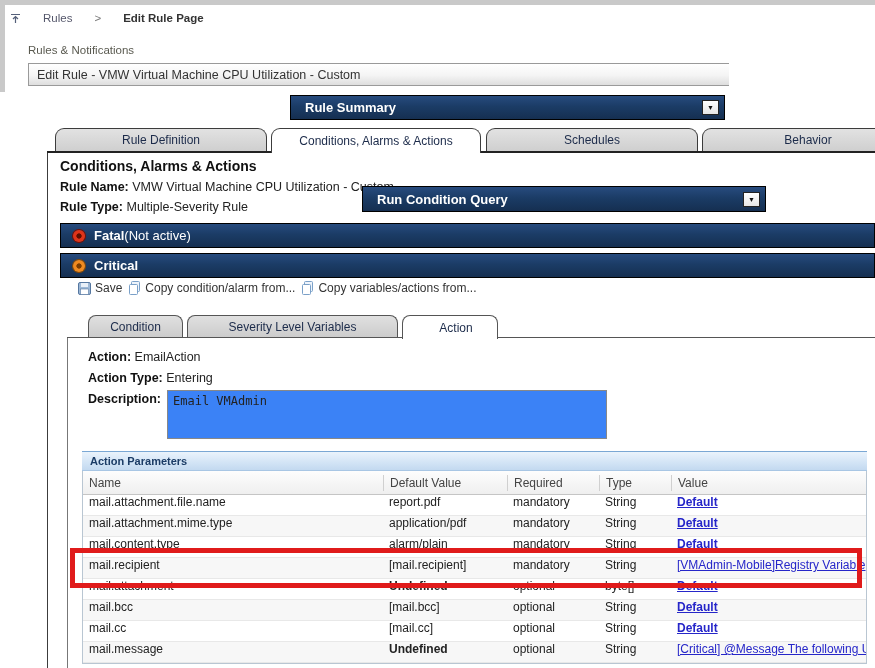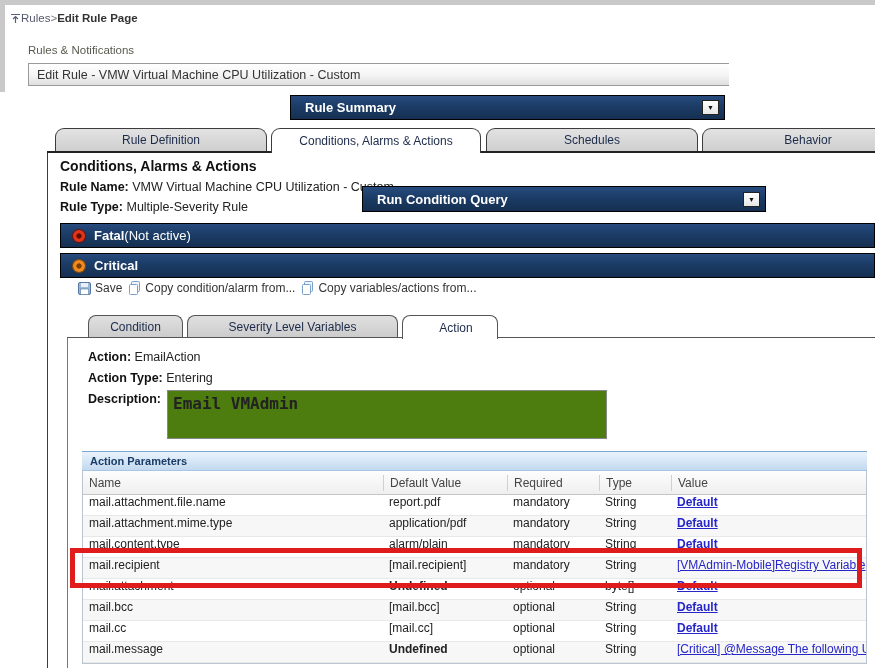--- a/index.html
+++ b/index.html
@@ -5,21 +5,21 @@
   * { margin:0; padding:0; box-sizing:border-box; }
   html,body { width:875px; height:668px; overflow:hidden; background:#fff;
     font-family:"Liberation Sans","DejaVu Sans",sans-serif; color:#222; }
   .abs { position:absolute; }
 
   
   .top-strip { left:0; top:0; width:875px; height:5px; background:#c9c9c9; }
   .left-strip { left:0; top:0; width:5px; height:92px; background:#c9c9c9; }
 
   
-  .breadcrumb { left:10px; top:10px; height:16px; display:flex; align-items:center; gap:0; font-size:11.5px; color:#55576b; }
+  .breadcrumb { left:10px; top:10px; height:16px; display:flex; align-items:center; gap:22px; font-size:11.5px; color:#55576b; }
   .breadcrumb .crumb-link { color:#55576b; cursor:pointer; }
   .breadcrumb .crumb-sep { color:#777; }
   .breadcrumb .crumb-current { color:#333; font-weight:bold; }
 
   .module-label { left:28px; top:44px; font-size:11.5px; color:#5a5a50; }
 
   
   .rule-selector { left:28px; top:63px; width:701px; height:23px;
     border:1px solid #9a9a9a; border-right:none;
     background:linear-gradient(180deg,#ffffff 0%,#f4f4f4 55%,#dedede 100%);
@@ -70,22 +70,22 @@
     display:flex; align-items:center; justify-content:center; font-size:12px; color:#1c2b4a; cursor:pointer; }
   .itab.active { background:#fff; height:24px; z-index:2;padding-left:12px; }
   .inner-panel-left { left:67px; top:338px; width:1px; height:330px; background:#777; }
 
   .action-line { font-size:12.5px; color:#222; }
   .action-line b { color:#111; }
   .l-action { left:88px; top:350px; }
   .l-atype { left:88px; top:371px; }
   .l-desc { left:88px; top:392px; font-weight:bold; font-size:12.5px; color:#111; }
   .desc-box { left:167px; top:390px; width:440px; height:49px; border:1px solid #888;
-    font-family:"DejaVu Sans Mono","Liberation Mono",monospace; font-size:16px; color:#222;
-    padding:3px 5px; resize:none; background:#4d7c0f;font-weight:bold; }
+    font-family:"DejaVu Sans Mono","Liberation Mono",monospace; font-size:12px; color:#222;
+    padding:3px 5px; resize:none; background:#3b82f6; }
 
   
   .ap-header { left:82px; top:451px; width:785px; height:20px;
     background:linear-gradient(180deg,#eaf3fc 0%,#d4e5f6 55%,#c3d9f0 100%);
     border-top:1px solid #7aa7d4; border-bottom:1px solid #a8c6e4;
     display:flex; align-items:center; padding-left:8px;
     font-size:11px; font-weight:bold; color:#1b3c66; }
   .ap-table { left:82px; top:471px; width:785px; border:1px solid #b9c6d2; border-top:none; background:#fff; }
   .thead { display:flex; height:24px; align-items:center;
     background:linear-gradient(#fdfdfd,#efefef); border-bottom:1px solid #c5c5c5; font-size:12px; color:#444; }

